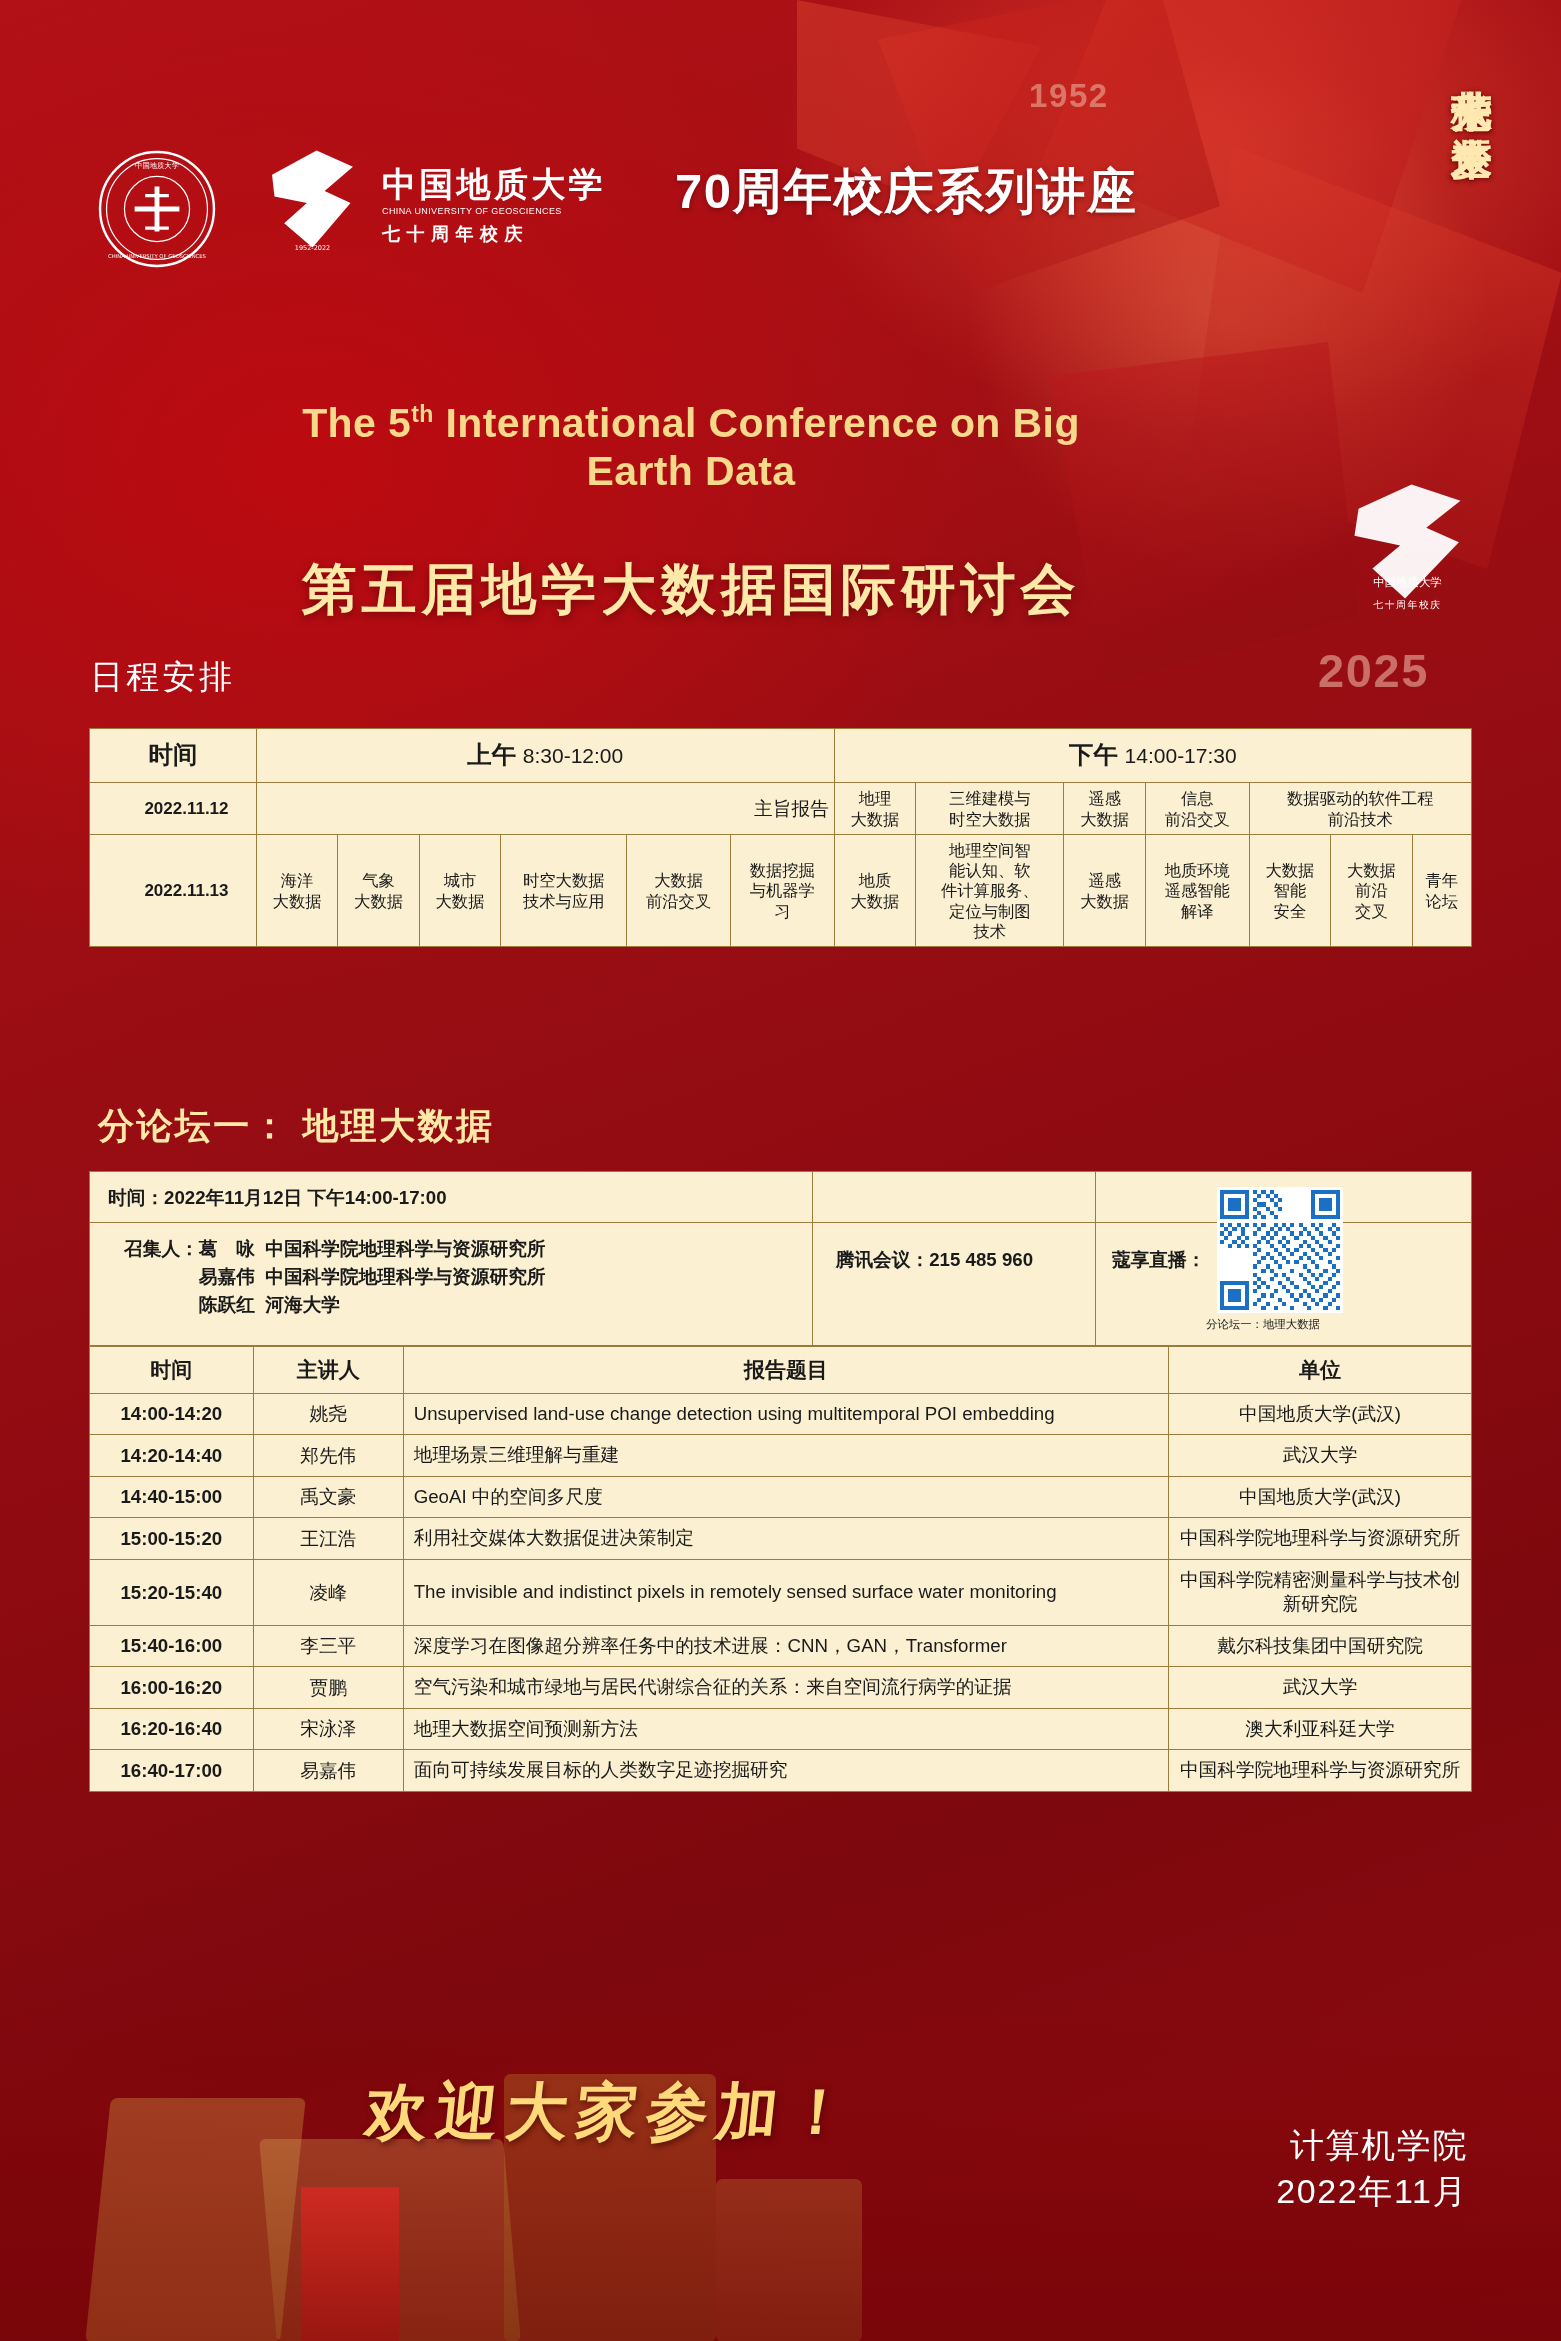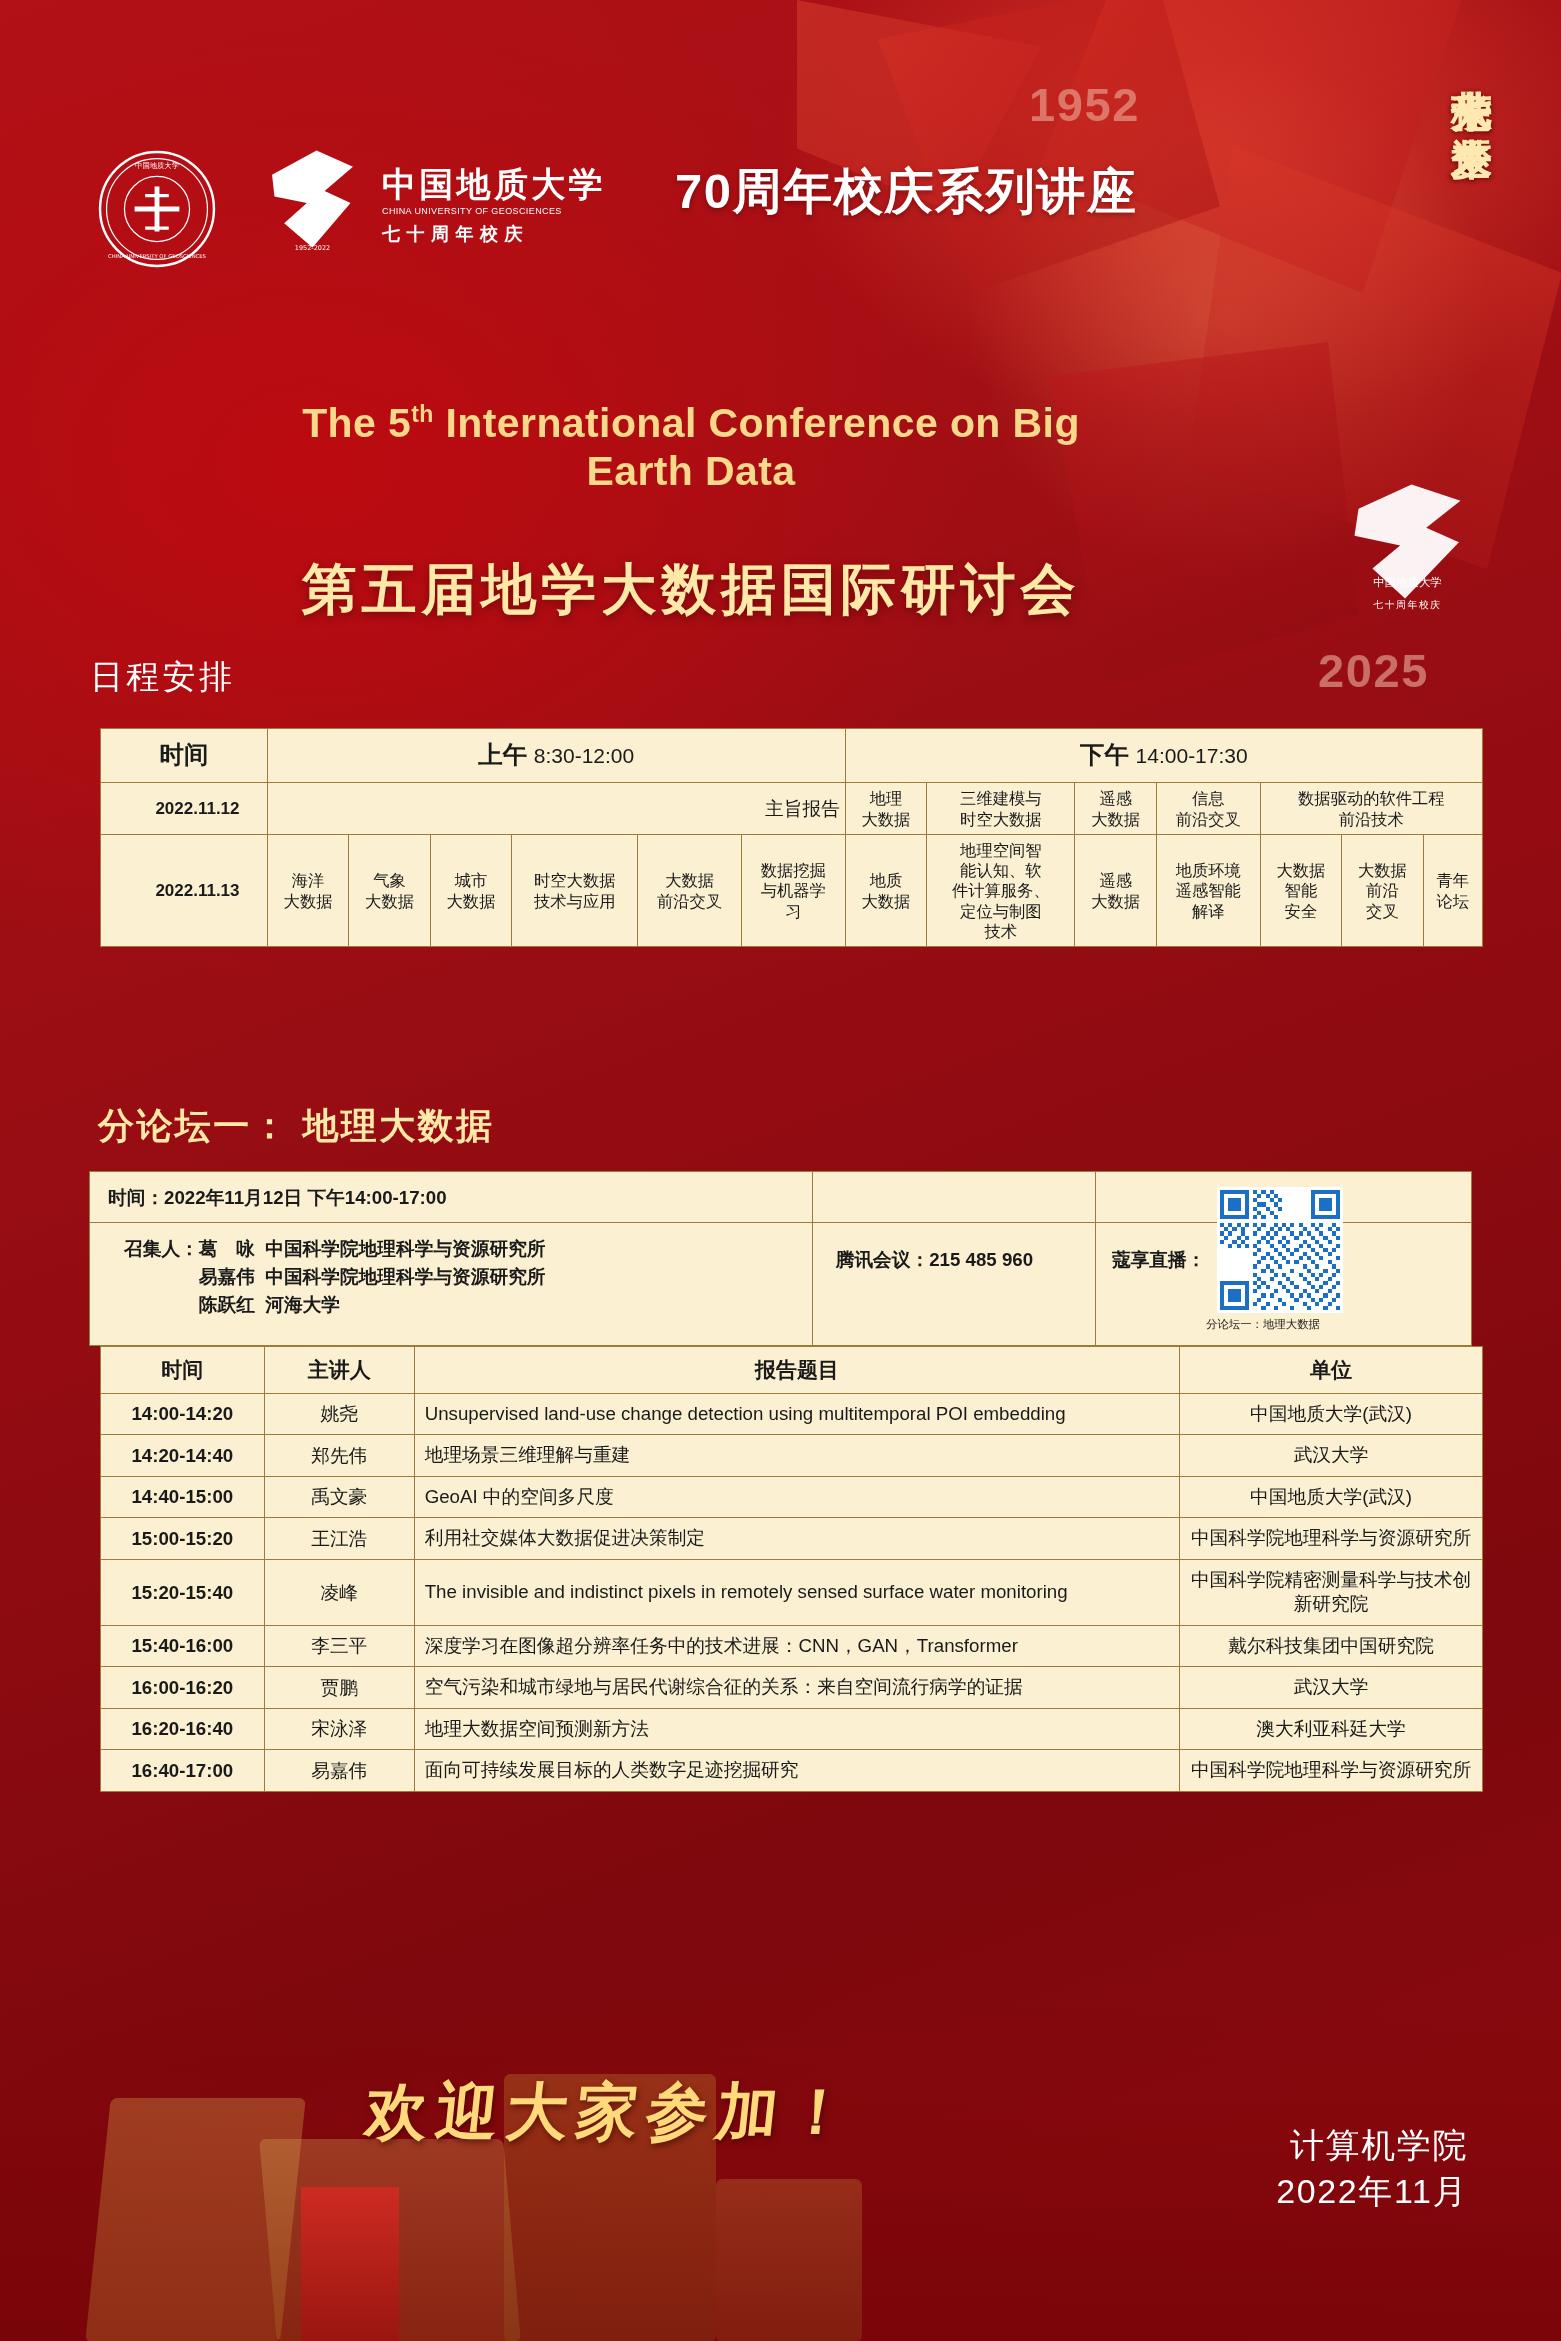--- a/index.html
+++ b/index.html
@@ -45,21 +45,21 @@
   .cug-name{position:absolute;left:382px;top:167px;color:#fff;}
   .cug-cn{font-size:34px;font-weight:bold;letter-spacing:3.3px;line-height:1.05;}
   .cug-en{font-size:9px;letter-spacing:0.4px;margin-top:3.3px;}
   .cug-sub{font-size:18px;letter-spacing:6.5px;margin-top:6.5px;font-weight:bold;}
   .lecture-title{
     position:absolute;left:675px;top:159px;
     color:#fff;font-size:49px;font-weight:bold;letter-spacing:1.6px;
     text-shadow:0 2.4px 4.9px rgba(80,0,0,.5);
     font-family:"Liberation Sans", sans-serif;
   }
-  .year-1952{position:absolute;left:1029px;top:77px;color:#f0b9a4;opacity:.55;font-size:47px;font-weight:bold;letter-spacing:1.6px;}
+  .year-1952{position:absolute;left:1029px;top:77px;color:#f0b9a4;opacity:.55;font-size:33px;font-weight:bold;letter-spacing:1.6px;}
   .year-2022{position:absolute;left:1318px;top:643px;color:#f3c0ae;opacity:.55;font-size:47px;font-weight:bold;letter-spacing:1.6px;}
   .calligraphy{
     position:absolute;right:69px;top:57px;width:98px;
     color:#ffe9b0;font-size:41px;font-weight:bold;line-height:1.05;
     writing-mode:vertical-rl;text-orientation:upright;
     text-shadow:0 1.6px 4.9px rgba(90,0,0,.6);
     font-family:"DejaVu Serif", serif;
   }
   .badge-70{position:absolute;right:77px;top:464px;width:155px;height:155px;text-align:center;color:#fff;}
 
@@ -74,21 +74,21 @@
     position:absolute;left:89px;top:553px;width:1204px;text-align:center;
     color:#ffe9a8;font-size:55px;font-weight:bold;letter-spacing:4.9px;
     text-shadow:0 3.3px 8.1px rgba(70,0,0,.55);
   }
   .conf-sched{
     position:absolute;left:90px;top:655px;color:#ffffff;font-size:33px;letter-spacing:3.3px;
   }
 
   
   .tablewrap{position:absolute;left:89px;top:728px;width:1383px;}
-  table{border-collapse:collapse;width:100%;background:#fbf0d2;margin-left:11px;}
+  table{border-collapse:collapse;width:100%;background:#fbf0d2;}
   table, th, td{border:0.8px solid #9b7c3b;}
   th,td{padding:4.9px 4.9px;text-align:center;color:#1a1a1a;font-size:16.3px;line-height:1.25;vertical-align:middle;}
   .overview th{font-size:24.4px;font-weight:bold;padding:11.4px 4.9px;}
   .overview .ampm{font-size:24.4px;font-weight:bold;}
   .overview .ampm small{font-size:21px;font-weight:normal;}
   .overview td.date{font-weight:bold;font-size:17px;white-space:nowrap;padding-left:32px;}
   .overview td.keynote{font-size:18.7px;text-align:right;}
 
   
   .session-title{

